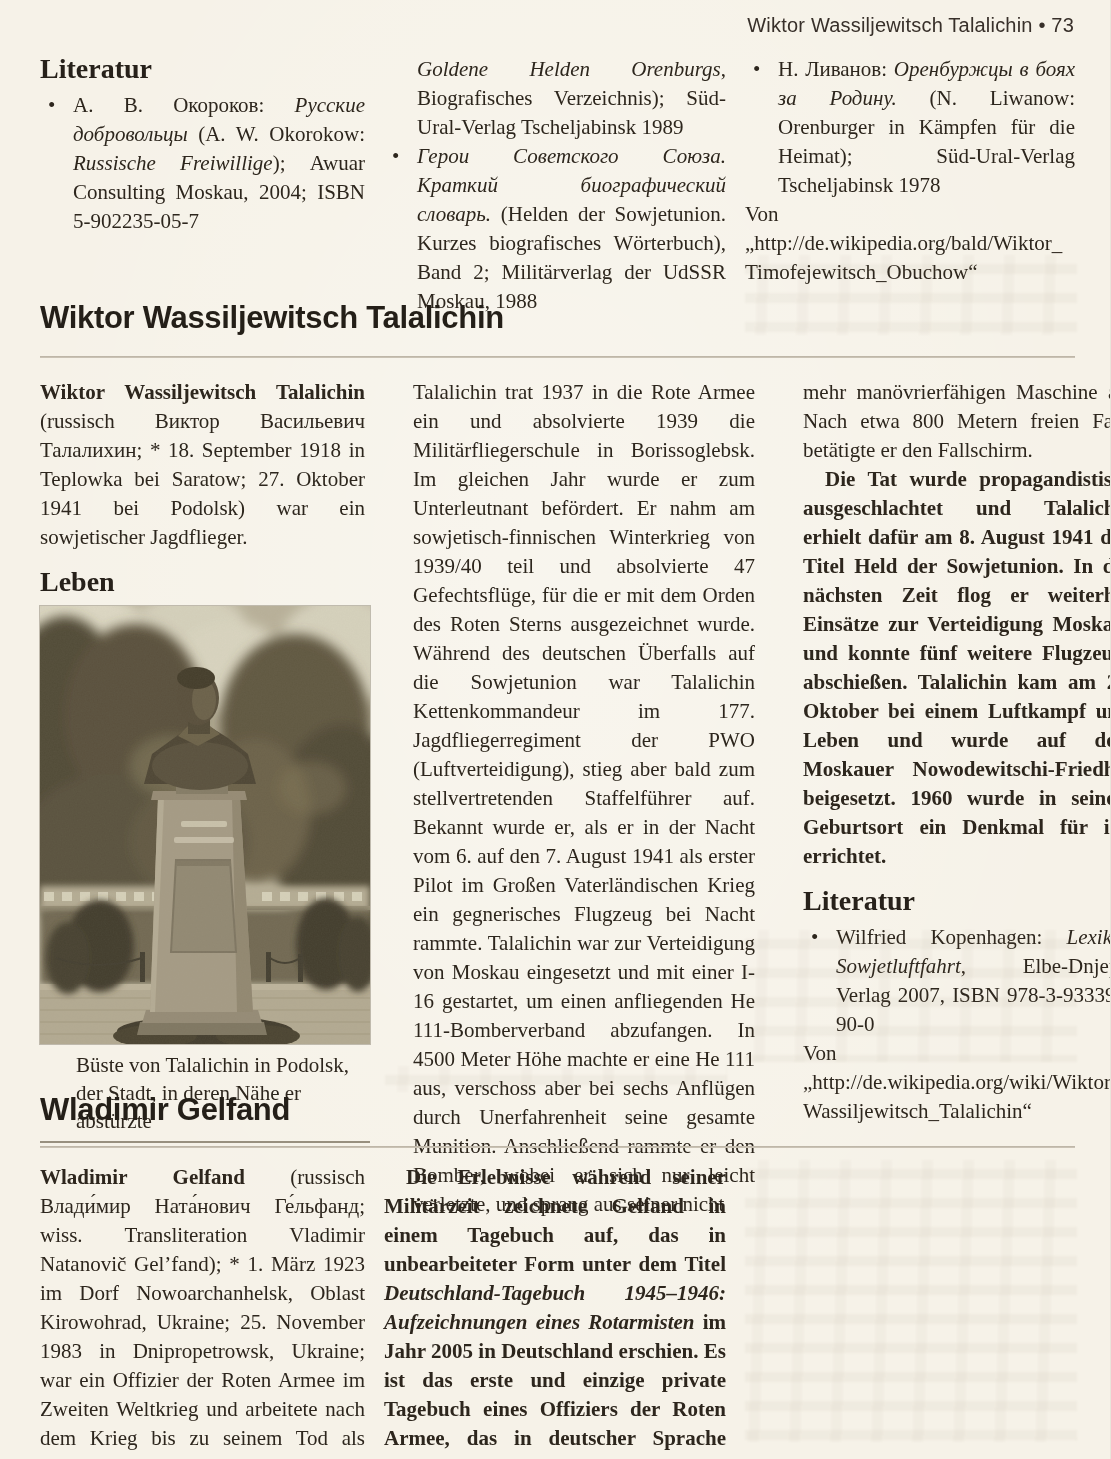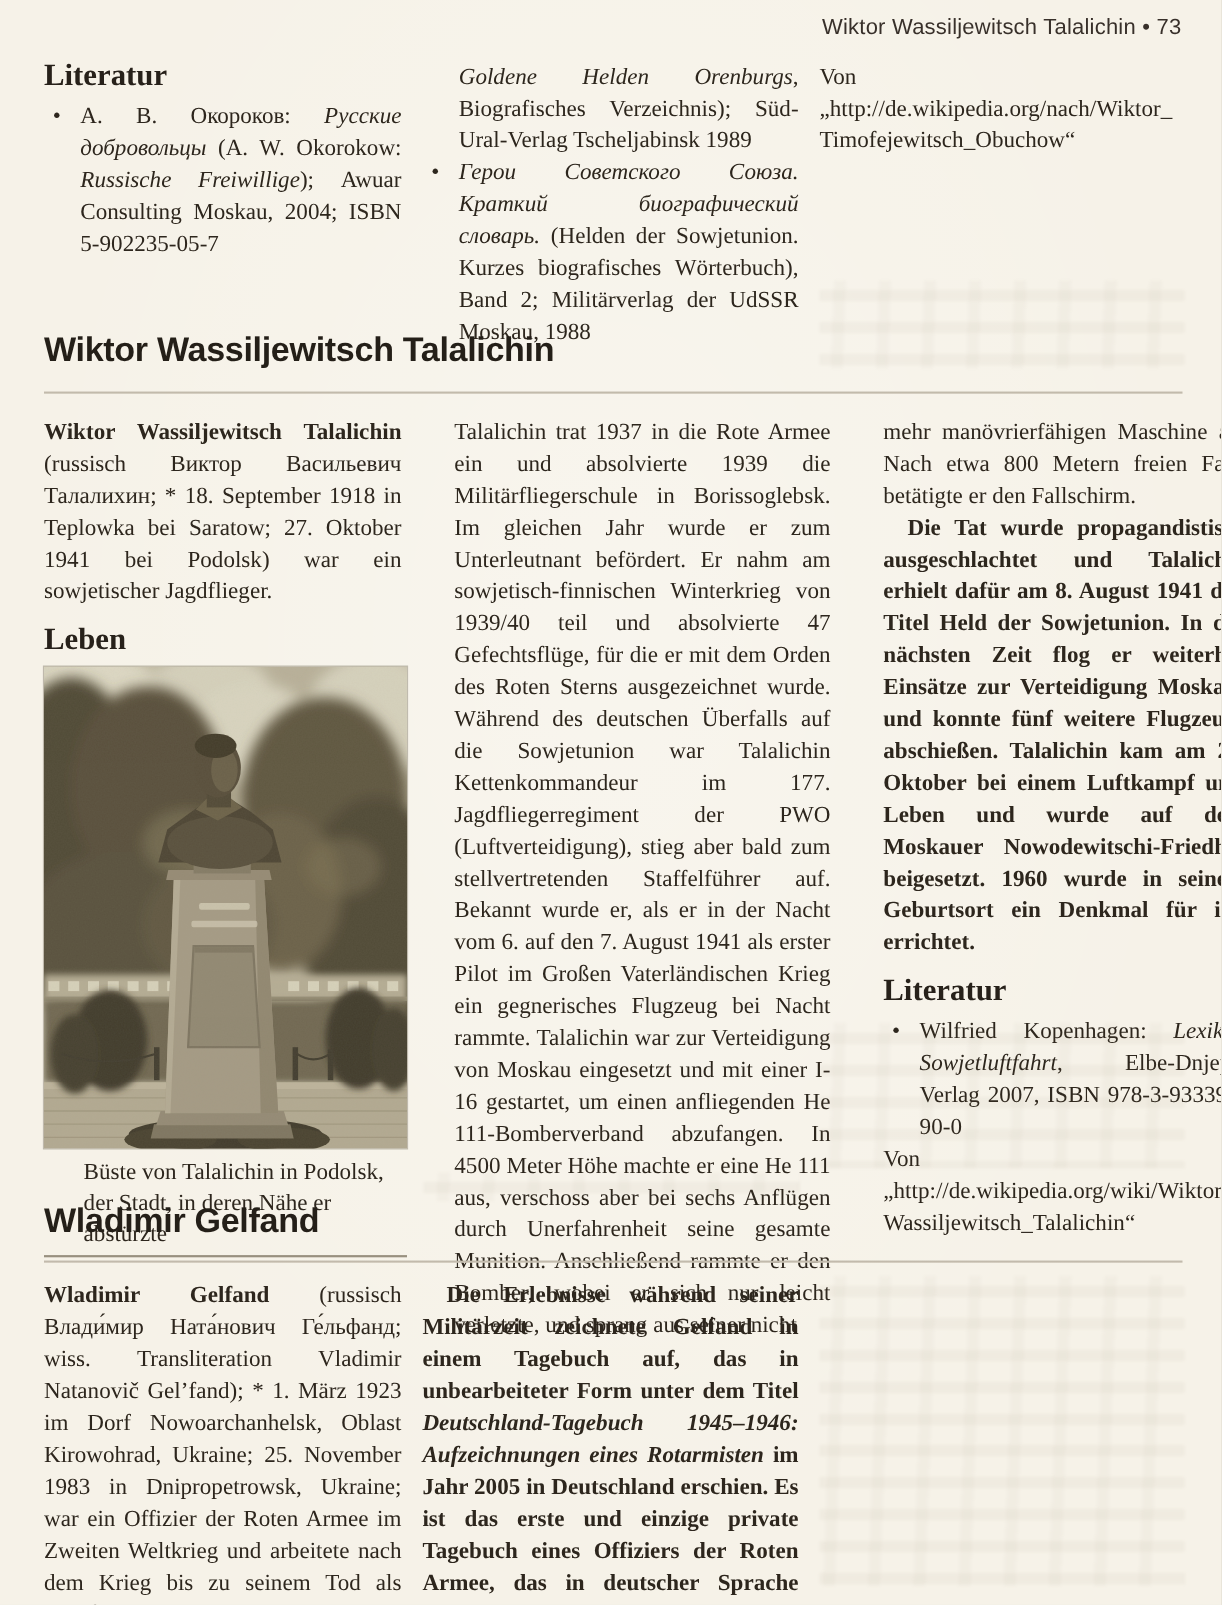--- a/index.html
+++ b/index.html
@@ -91,21 +91,24 @@
         <li class="bulleted"><span>А. В. Окороков: </span><span style="font-style: italic;">Русские добровольцы</span><span> (A. W. Okorokow: </span><span style="font-style: italic;">Russische Freiwillige</span><span>); Awuar Consulting Moskau, 2004; ISBN 5-902235-05-7</span></li>
       </ul>
     </div>
     <div class="col body-text">
       <ul class="bullet-list">
         <li><span style="font-style: italic;">Goldene Helden Orenburgs</span><span>, Biografisches Verzeichnis); Süd-Ural-Verlag Tscheljabinsk 1989</span></li>
         <li class="bulleted"><span style="font-style: italic;">Герои Советского Союза. Краткий биографический словарь.</span><span> (Helden der Sowjetunion. Kurzes biografisches Wörterbuch), Band 2; Militärverlag der UdSSR Moskau, 1988</span></li>
       </ul>
     </div>
     <div class="col body-text">
-      <p>Von „http://de.wikipedia.org/nach/Wiktor_Timofejewitsch_Obuchow“</p>
+      <ul class="bullet-list">
+        <li class="bulleted"><span>Н. Ливанов: </span><span style="font-style: italic;">Оренбуржцы в боях за Родину.</span><span> (N. Liwanow: Orenburger in Kämpfen für die Heimat); Süd-Ural-Verlag Tscheljabinsk 1978</span></li>
+      </ul>
+      <p>Von „http://de.wikipedia.org/bald/Wiktor_Timofejewitsch_Obuchow“</p>
     </div>
   </div>
 
   <h1 class="section-heading" style="top:300px;">Wiktor Wassiljewitsch Talalichin</h1>
   <div class="rule" style="top:356px;"></div>
 
   <div class="cols sec1-cols">
     <div class="col body-text">
       <p><span style="font-weight: bold;">Wiktor Wassiljewitsch Talalichin</span><span> (russisch Виктор Васильевич Талалихин; * 18. September 1918 in Teplowka bei Saratow; 27. Oktober 1941 bei Podolsk) war ein sowjetischer Jagdflieger.</span></p>
       <h2 class="sub-head mt">Leben</h2>

